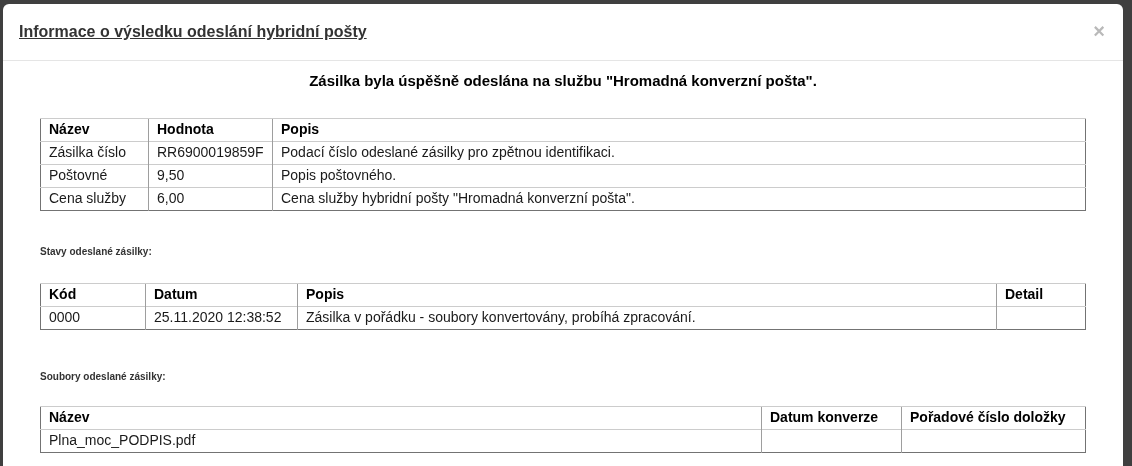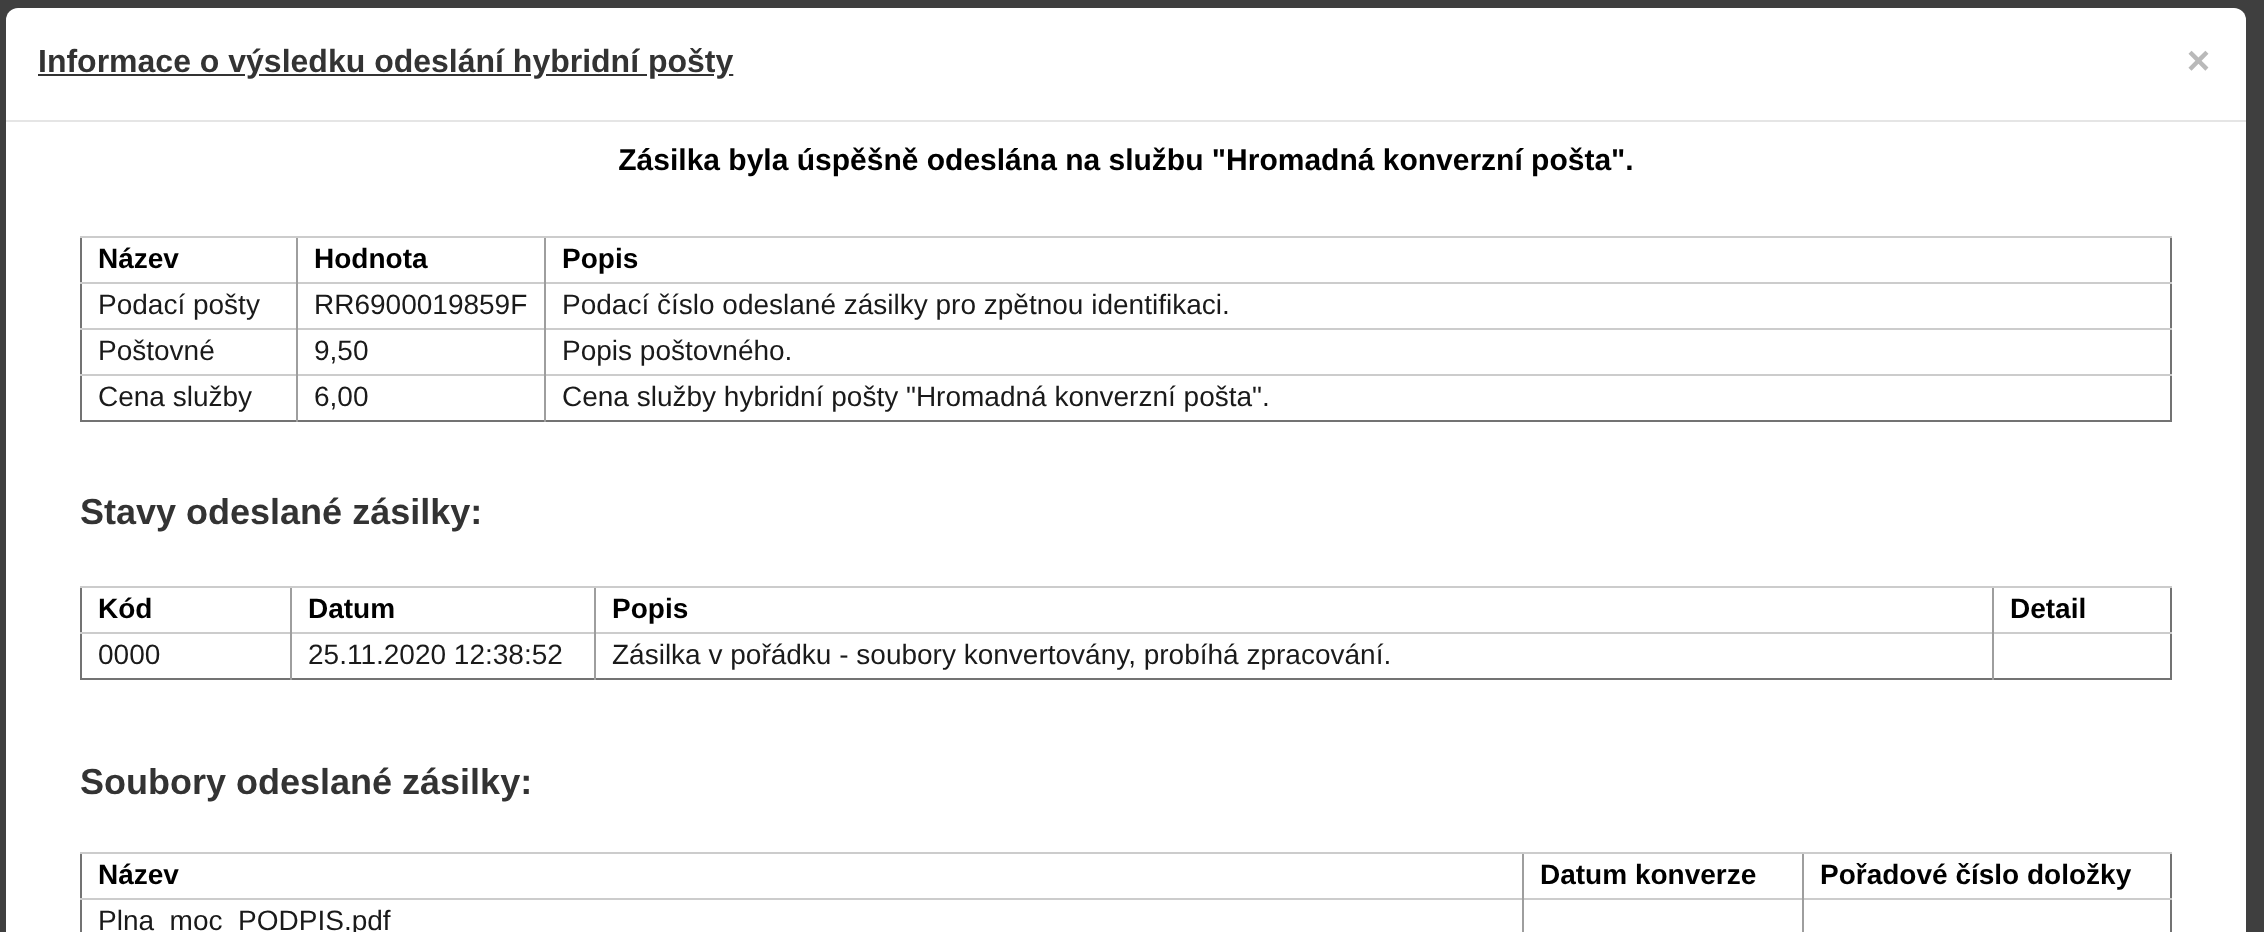--- a/index.html
+++ b/index.html
@@ -72,21 +72,21 @@
     color: #1a1a1a;
     font-weight: normal;
   }
   .tbl th {
     font-weight: bold;
     color: #000000;
   }
   .tbl th:first-child, .tbl td:first-child { border-left: none; }
   .tbl-info   { margin-top: 29px; }
   .section-label {
-    font-size: 18px;
+    font-size: 10px;
     font-weight: bold;
     color: #333333;
   }
   .label-states { margin-top: 35px; }
   .tbl-states  { margin-top: 26px; }
   .label-files { margin-top: 41px; }
   .tbl-files   { margin-top: 24px; }
 </style>
 </head>
 <body>
@@ -110,21 +110,21 @@
         </colgroup>
       <thead>
         <tr>
           <th>Název</th>
           <th>Hodnota</th>
           <th>Popis</th>
         </tr>
       </thead>
       <tbody>
         <tr>
-          <td>Podací pošty</td>
+          <td>Zásilka číslo</td>
           <td>RR6900019859F</td>
           <td>Podací číslo odeslané zásilky pro zpětnou identifikaci.</td>
         </tr>
         <tr>
           <td>Poštovné</td>
           <td>9,50</td>
           <td>Popis poštovného.</td>
         </tr>
         <tr>
           <td>Cena služby</td>

